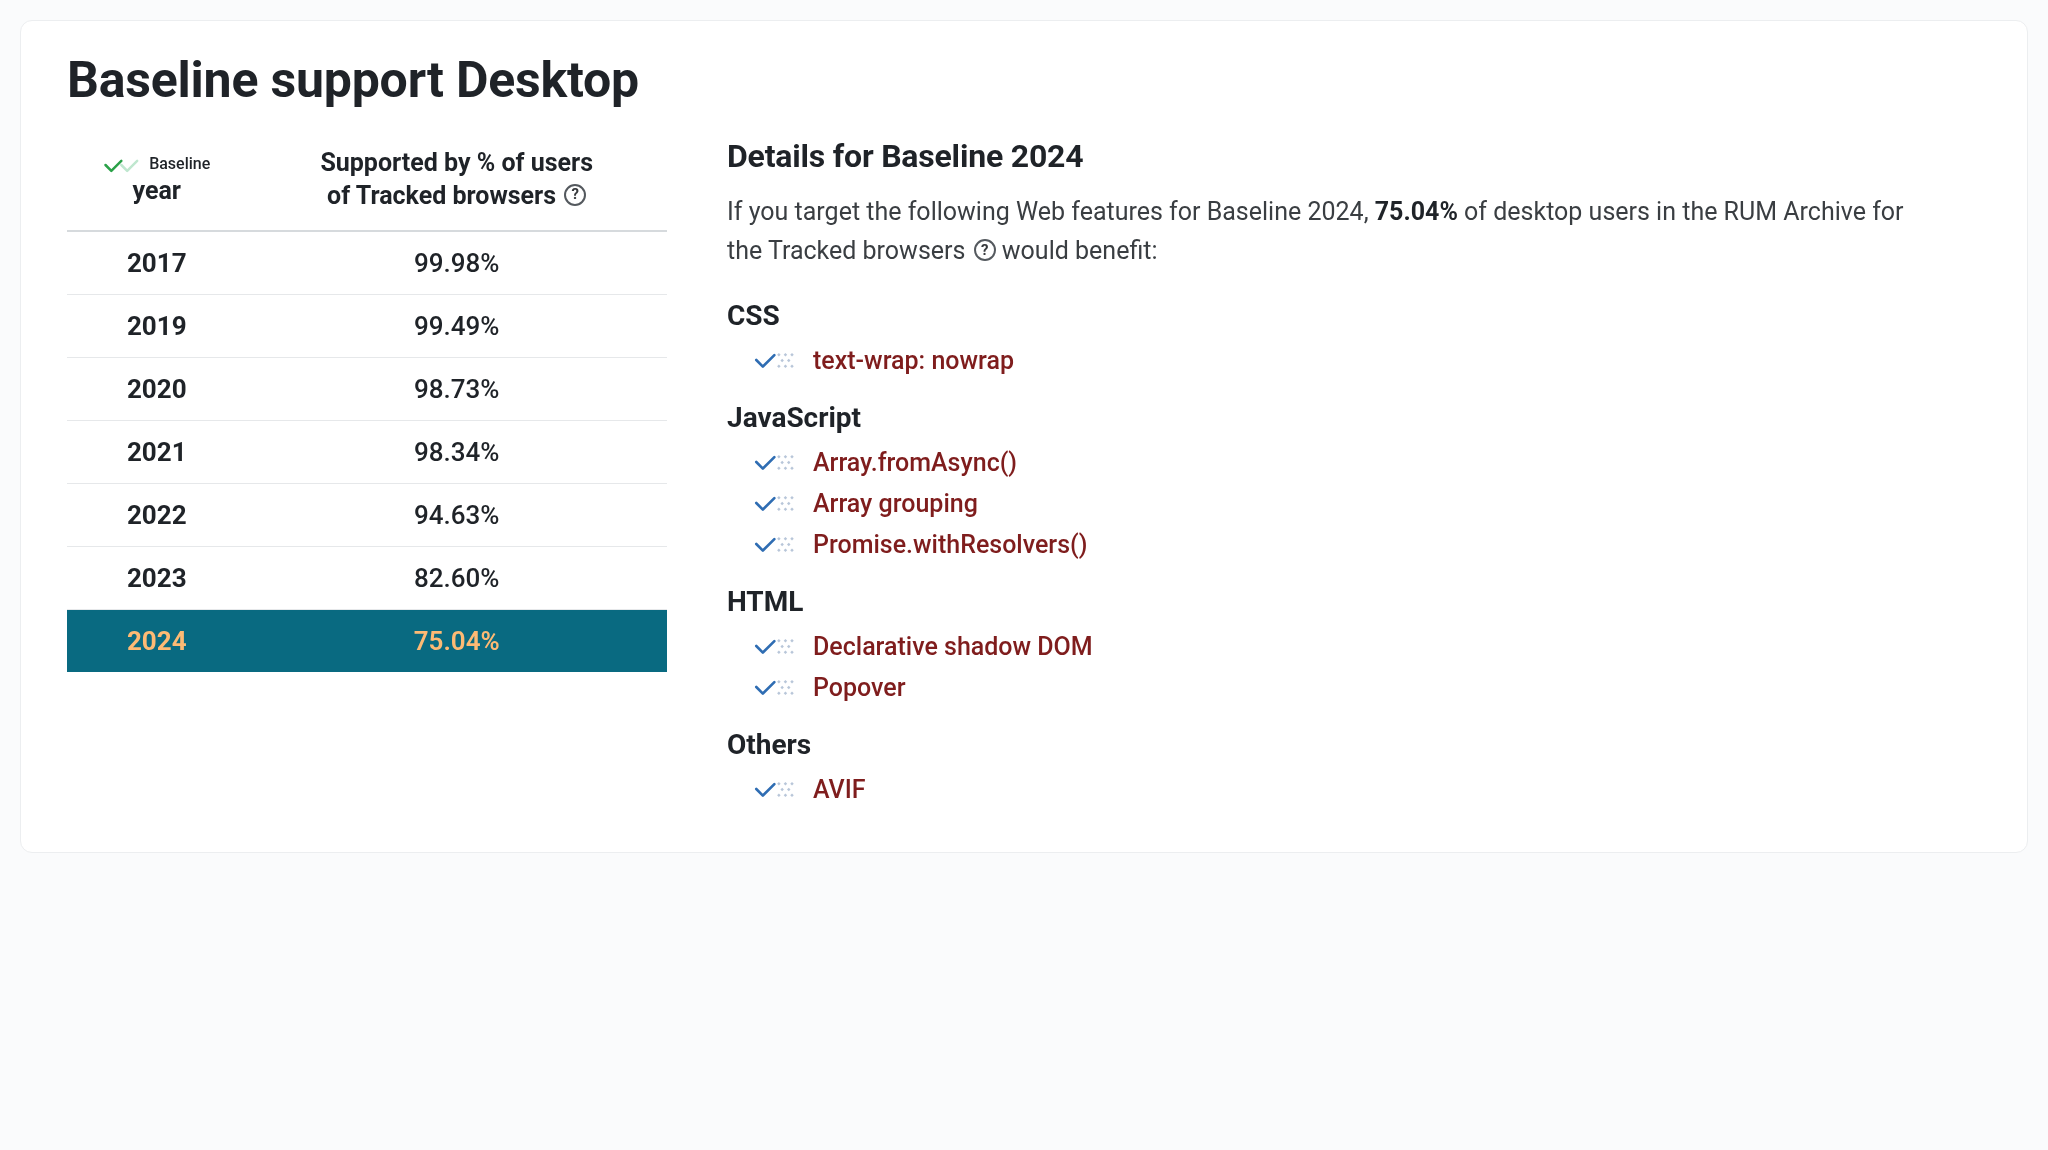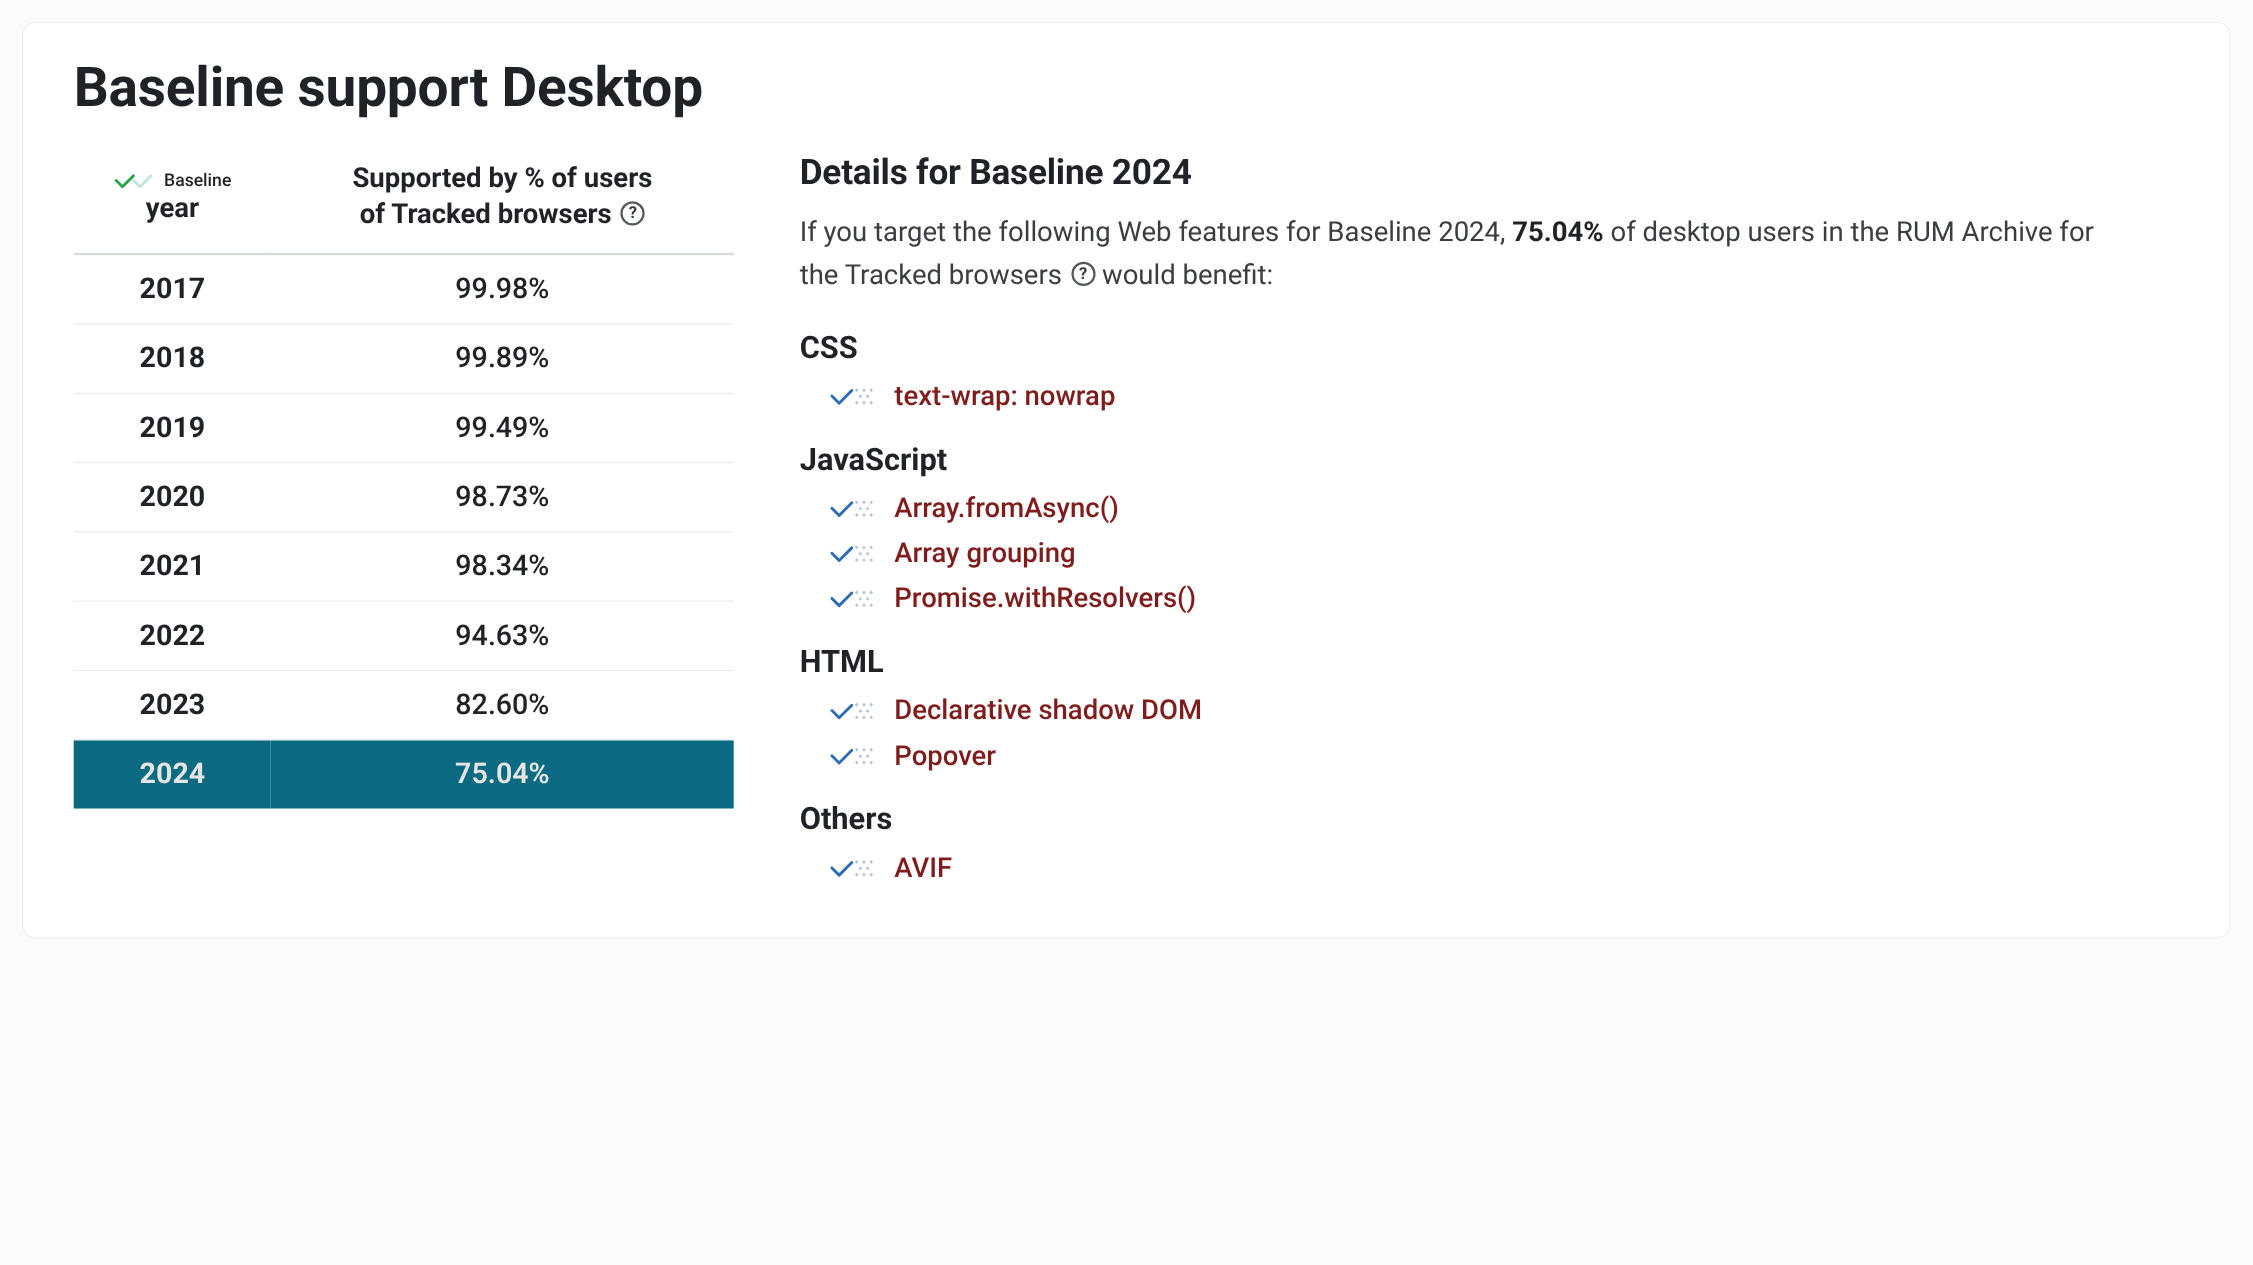--- a/index.html
+++ b/index.html
@@ -50,21 +50,21 @@
   }
   .baseline-table td {
     padding: 16px 8px;
     border-bottom: 1px solid #e6e8ea;
     text-align: center;
     font-weight: 600;
     font-size: 26px;
   }
   .baseline-table tr.selected td {
     background: #096a81;
-    color: #e5e5e5;
+    color: #fdba74;
     border-bottom: none;
   }
   .baseline-table tr.selected td:first-child { }
   .baseline-table td.year-cell { font-weight: 700; }
   .baseline-table td.pct-cell { font-weight: 500; }
   tr.selected td.year-cell { font-weight: 700; }
   tr.selected td.pct-cell { font-weight: 600; }
   .help-circle {
     display: inline-flex;
     align-items: center;
@@ -165,24 +165,20 @@
             </div>
           </th>
         </tr>
       </thead>
       <tbody id="table-body">
           <tr>
             <td class="year-cell">2017</td>
             <td class="pct-cell">99.98%</td>
           </tr>
           <tr>
-            <td class="year-cell">2018</td>
-            <td class="pct-cell">99.89%</td>
-          </tr>
-          <tr>
             <td class="year-cell">2019</td>
             <td class="pct-cell">99.49%</td>
           </tr>
           <tr>
             <td class="year-cell">2020</td>
             <td class="pct-cell">98.73%</td>
           </tr>
           <tr>
             <td class="year-cell">2021</td>
             <td class="pct-cell">98.34%</td>

